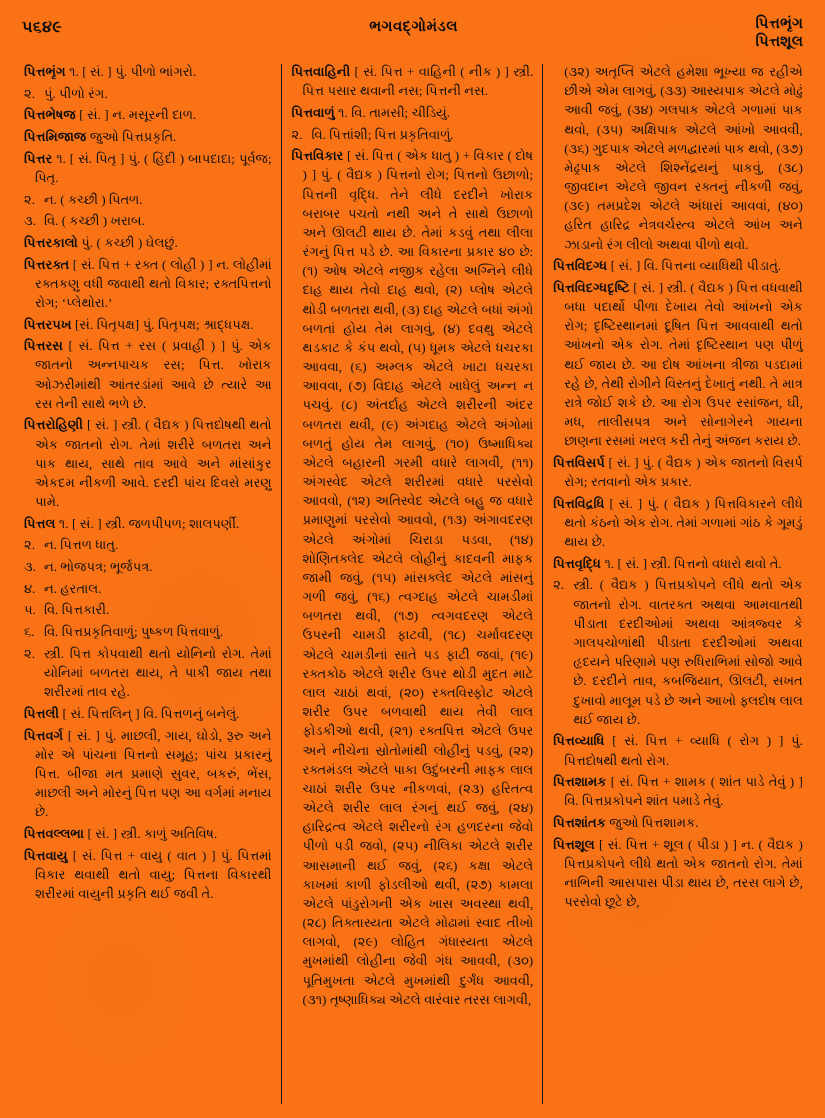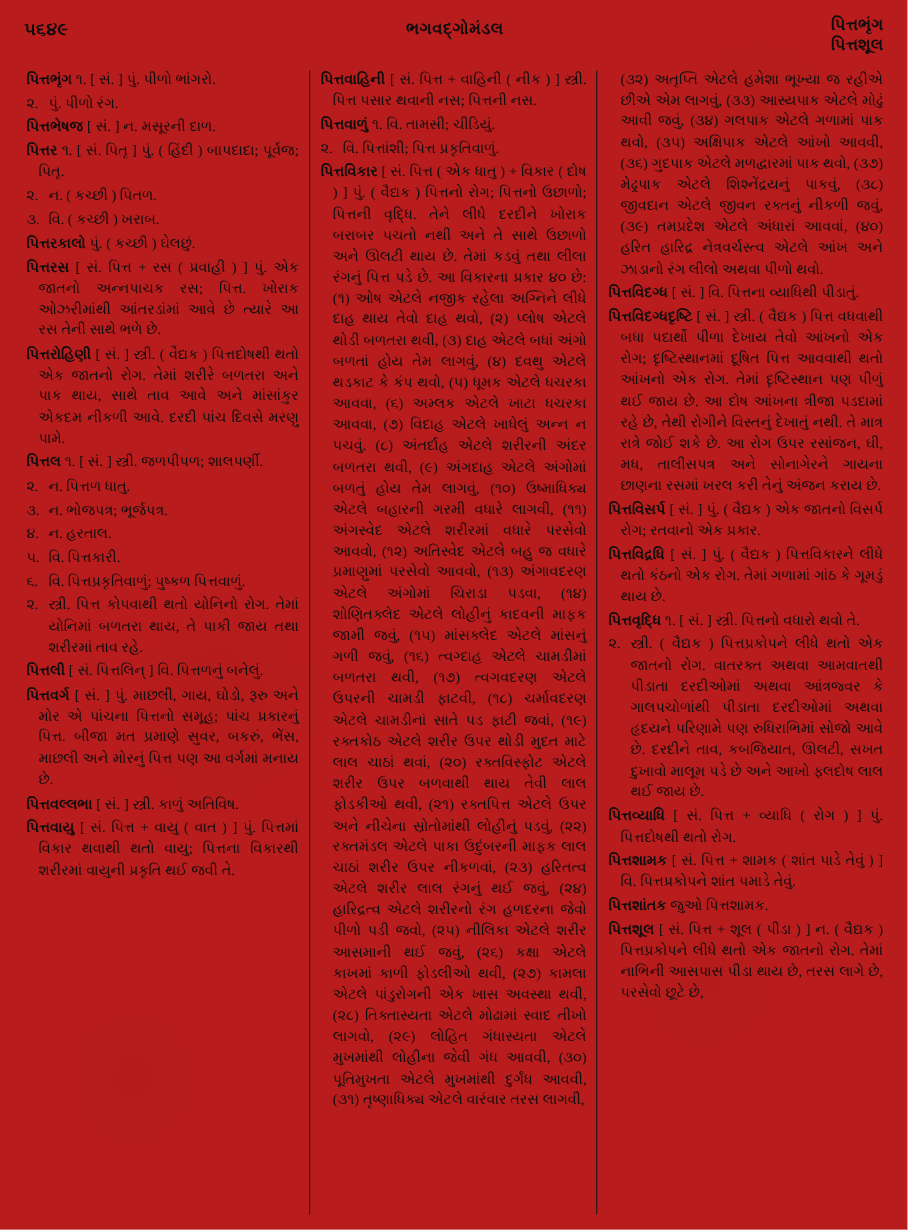--- a/index.html
+++ b/index.html
@@ -8,21 +8,21 @@
     background: #ffffff;
   }
   body {
     font-family: "Liberation Serif", "DejaVu Serif", serif;
     color: #0d0d0d;
   }
   #page {
     position: relative;
     width: 825px;
     height: 1118px;
-    background: #b91c1c;
+    background: #f97316;
     overflow: hidden;
     box-sizing: border-box;
   }
   
   #page::before {
     content: "";
     position: absolute;
     left: 0; top: 0; right: 0; bottom: 0;
     background:
       radial-gradient(ellipse 120px 150px at 690px 120px, rgba(0,0,0,0.035), rgba(0,0,0,0) 70%),
@@ -141,24 +141,27 @@
       <div>પિત્તભૃંગ</div>
       <div>પિત્તશૂલ</div>
     </div>
   </div>
 
   <div id="columns">
     <div class="col col-1 rule-right">
         <p class="entry"><span class="hw">પિત્તભૃંગ</span><span> ૧. [ સં. ] પું. પીળો ભાંગરો.</span></p>
         <p class="sense"><span class="num">૨.</span><span>પું. પીળો રંગ.</span></p>
         <p class="entry"><span class="hw">પિત્તભેષજ</span><span> [ સં. ] ન. મસૂરની દાળ.</span></p>
+        <p class="entry"><span class="hw">પિત્તમિજાજ</span><span> જુઓ પિત્તપ્રકૃતિ.</span></p>
         <p class="entry"><span class="hw">પિત્તર</span><span> ૧. [ સં. પિતૃ ] પું. ( હિંદી ) બાપદાદા; પૂર્વજ; પિતૃ.</span></p>
         <p class="sense"><span class="num">૨.</span><span>ન. ( કચ્છી ) પિતળ.</span></p>
         <p class="sense"><span class="num">૩.</span><span>વિ. ( કચ્છી ) ખરાબ.</span></p>
         <p class="entry"><span class="hw">પિત્તરકાલો</span><span> પું. ( કચ્છી ) ઘેલછું.</span></p>
+        <p class="entry"><span class="hw">પિત્તરક્ત</span><span> [ સં. પિત્ત + રક્ત ( લોહી ) ] ન. લોહીમાં રક્તકણુ વધી જવાથી થતો વિકાર; રક્તપિત્તનો રોગ; ‘પ્લેથોરા.’</span></p>
+        <p class="entry"><span class="hw">પિત્તરપખ</span><span> [સં. પિતૃપક્ષ] પું. પિતૃપક્ષ; શ્રાદ્ધપક્ષ.</span></p>
         <p class="entry"><span class="hw">પિત્તરસ</span><span> [ સં. પિત્ત + રસ ( પ્રવાહી ) ] પું. એક જાતનો અન્નપાચક રસ; પિત્ત. ખોરાક ઓઝરીમાંથી આંતરડાંમાં આવે છે ત્યારે આ રસ તેની સાથે ભળે છે.</span></p>
         <p class="entry"><span class="hw">પિત્તરોહિણી</span><span> [ સં. ] સ્ત્રી. ( વૈદ્યક ) પિત્તદોષથી થતો એક જાતનો રોગ. તેમાં શરીરે બળતરા અને પાક થાય, સાથે તાવ આવે અને માંસાંકુર એકદમ નીકળી આવે. દરદી પાંચ દિવસે મરણુ પામે.</span></p>
         <p class="entry"><span class="hw">પિત્તલ</span><span> ૧. [ સં. ] સ્ત્રી. જળપીપળ; શાલપર્ણી.</span></p>
         <p class="sense"><span class="num">૨.</span><span>ન. પિત્તળ ધાતુ.</span></p>
         <p class="sense"><span class="num">૩.</span><span>ન. ભોજપત્ર; ભૂર્જપત્ર.</span></p>
         <p class="sense"><span class="num">૪.</span><span>ન. હરતાલ.</span></p>
         <p class="sense"><span class="num">૫.</span><span>વિ. પિત્તકારી.</span></p>
         <p class="sense"><span class="num">૬.</span><span>વિ. પિત્તપ્રકૃતિવાળું; પુષ્કળ પિત્તવાળું.</span></p>
         <p class="sense"><span class="num">૨.</span><span>સ્ત્રી. પિત્ત કોપવાથી થતો યોનિનો રોગ. તેમાં યોનિમાં બળતરા થાય, તે પાકી જાય તથા શરીરમાં તાવ રહે.</span></p>
         <p class="entry"><span class="hw">પિત્તલી</span><span> [ સં. પિત્તલિન્ ] વિ. પિત્તળનું બનેલું.</span></p>

